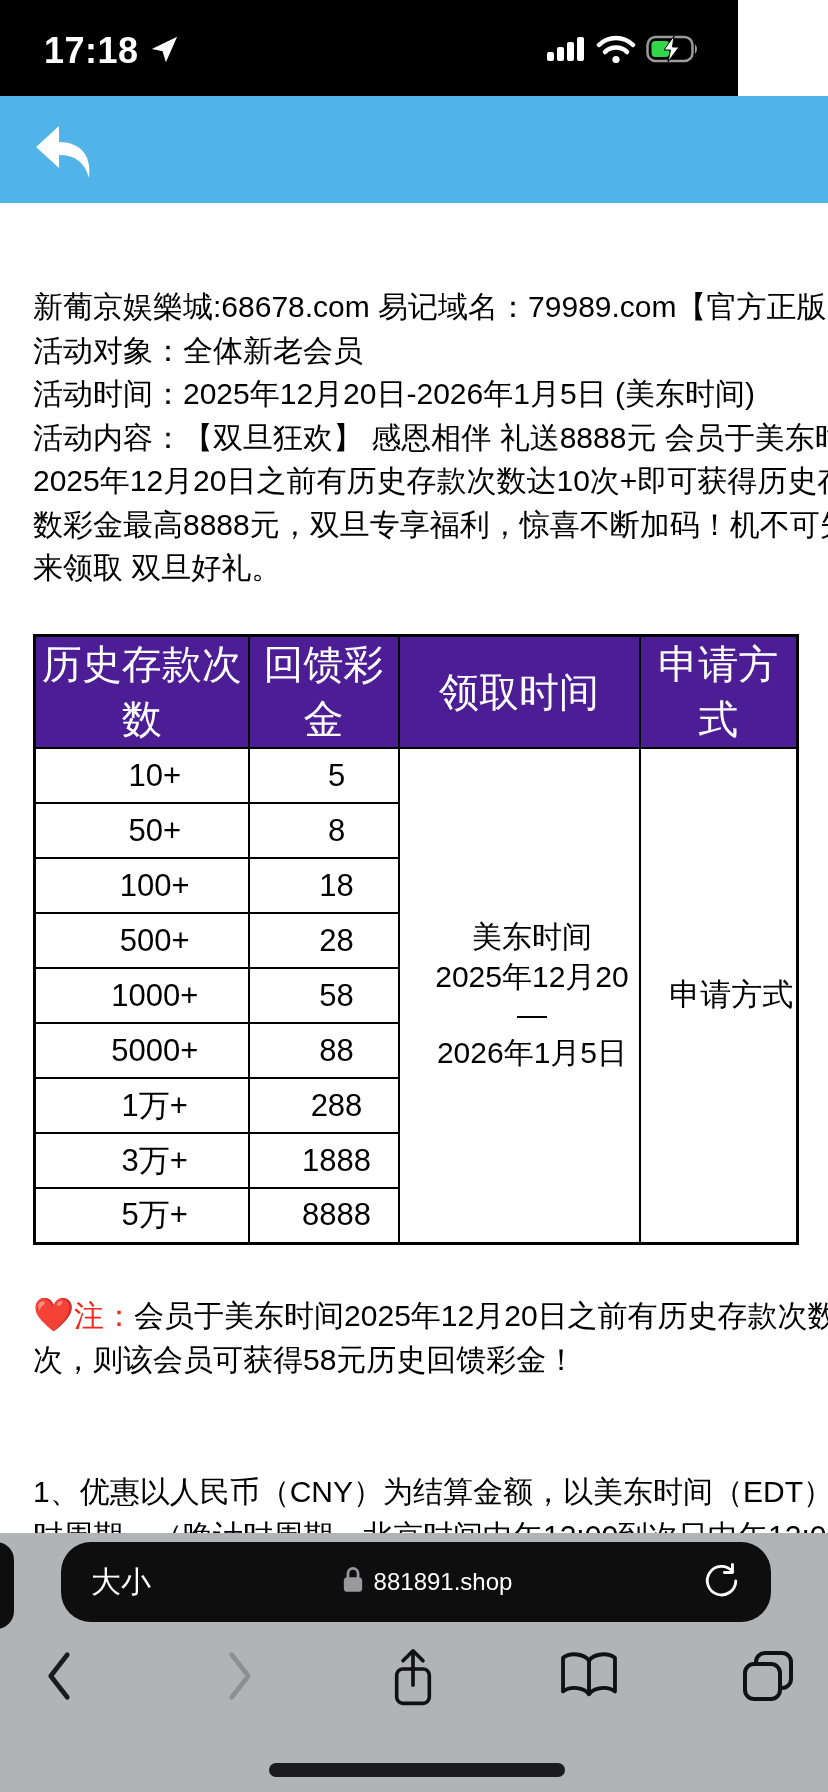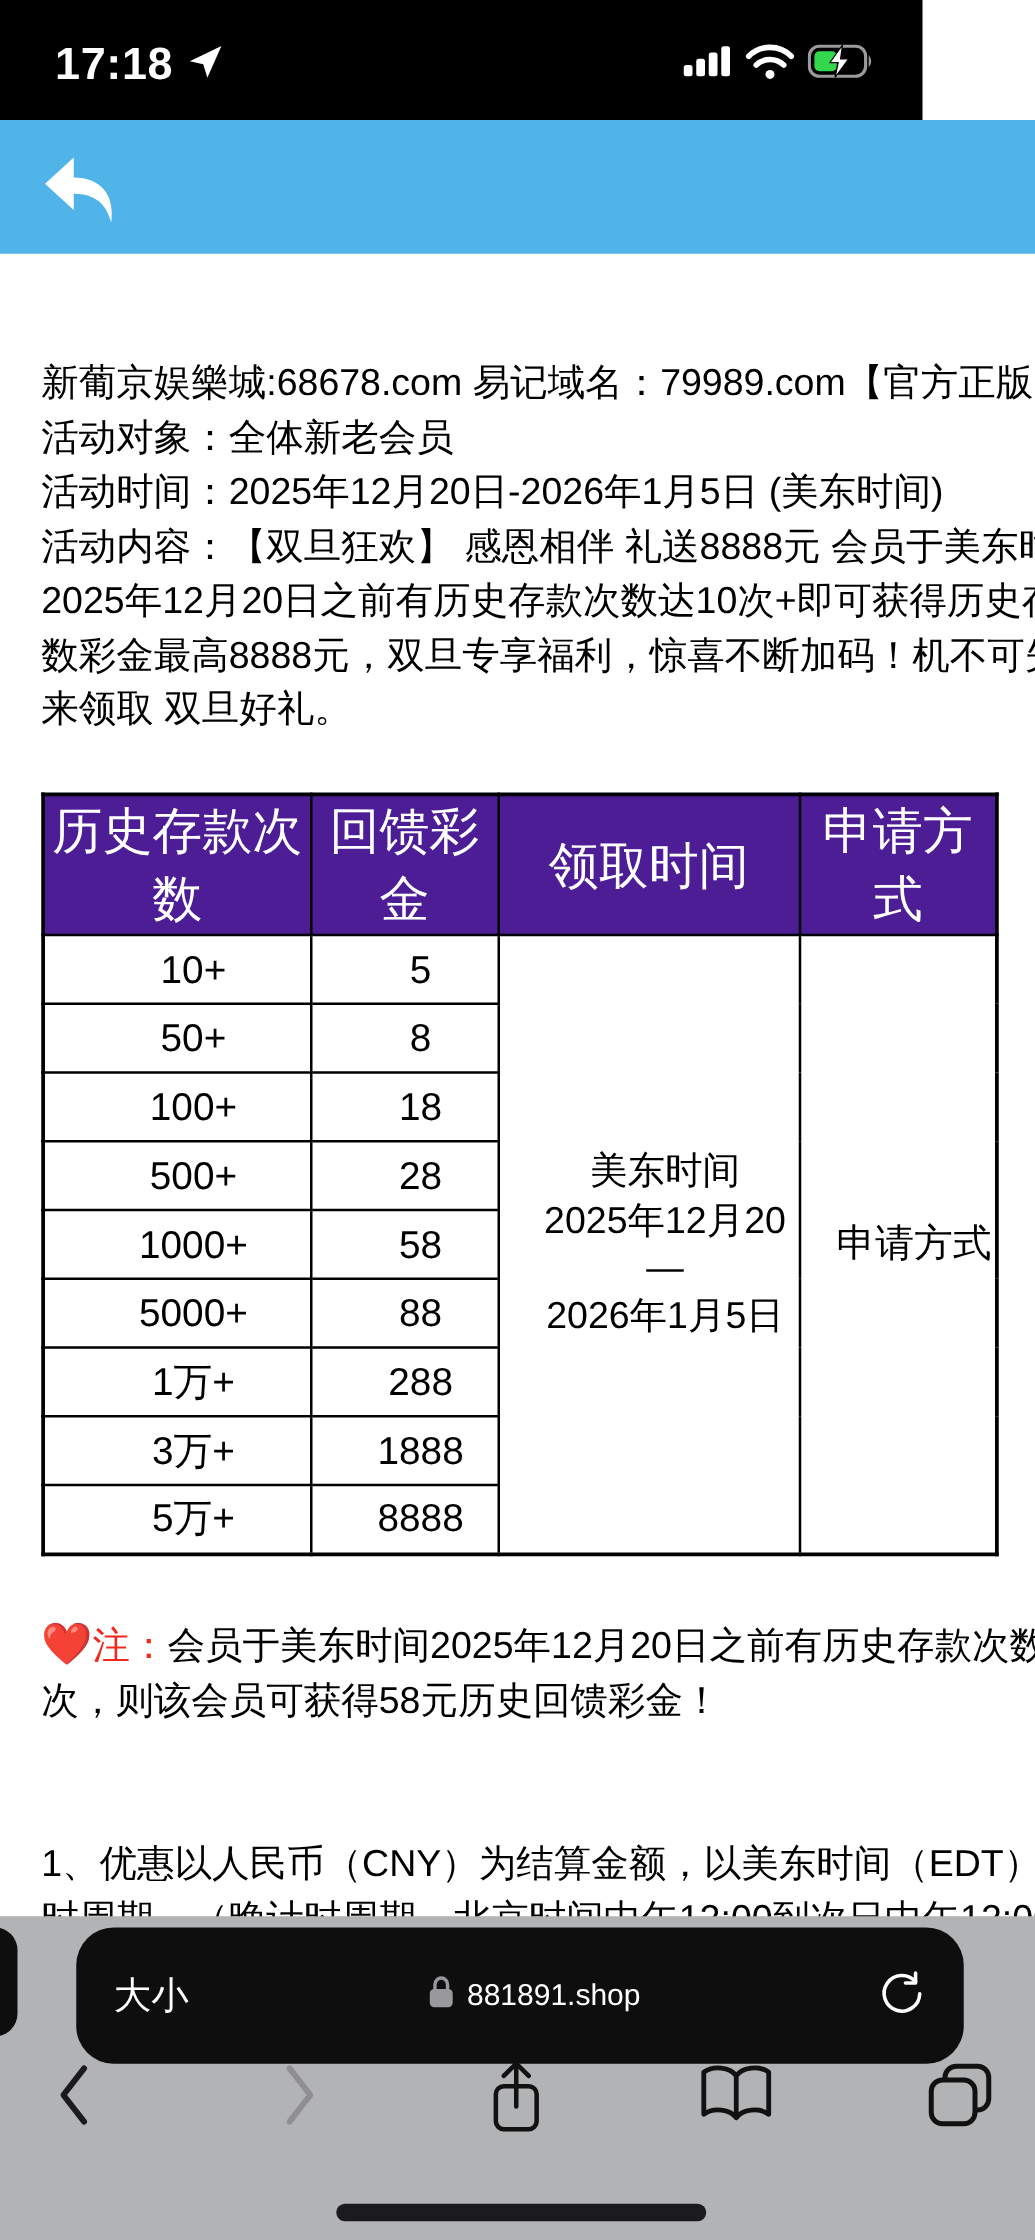--- a/index.html
+++ b/index.html
@@ -66,21 +66,21 @@
   
   .toolbar {
     position:absolute; top:1533px; left:0; width:828px; height:259px;
     background:#b2b3b5; z-index:5;
   }
   .side-pill {
     position:absolute; top:9px; left:-22px; width:36px; height:87px;
     background:#0e0e0e; border-radius:26px;
   }
   .url-pill {
-    position:absolute; top:9px; left:61px; width:710px; height:109px;
+    position:absolute; top:9px; left:61px; width:710px; height:80px;
     background:#0e0e0e; border-radius:30px; color:#fff;
     display:flex; align-items:center; justify-content:space-between; padding:0 30px;
   }
   .text-size-btn { background:none; border:none; color:#fff; font-size:30px; cursor:pointer; }
   .url-center { display:flex; align-items:center; gap:10px; font-size:24px; color:#fff; }
   .reload-btn { background:none; border:none; color:#fff; cursor:pointer; padding:0; }
 
   .tool-btn { position:absolute; top:112px; width:64px; height:64px; background:none; border:none; cursor:pointer; }
   .tb-back    { left:27px;  color:#1b1b1d; }
   .tb-forward { left:208px; color:#8f8f93; }

